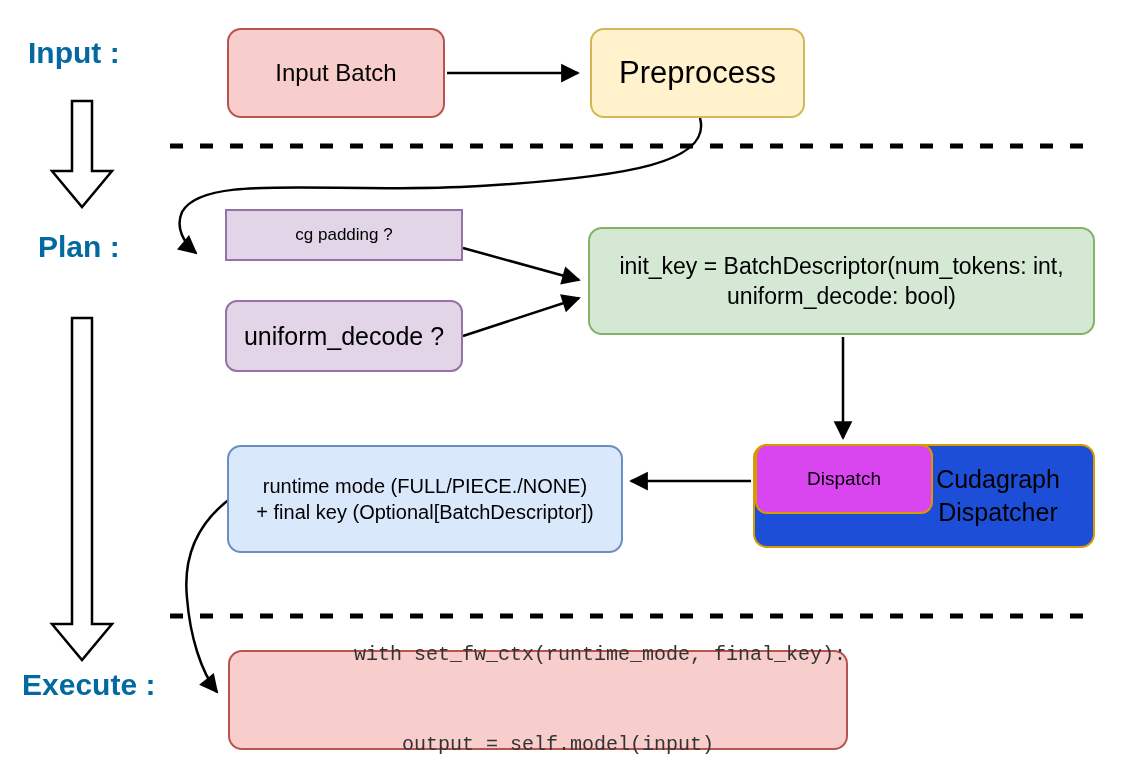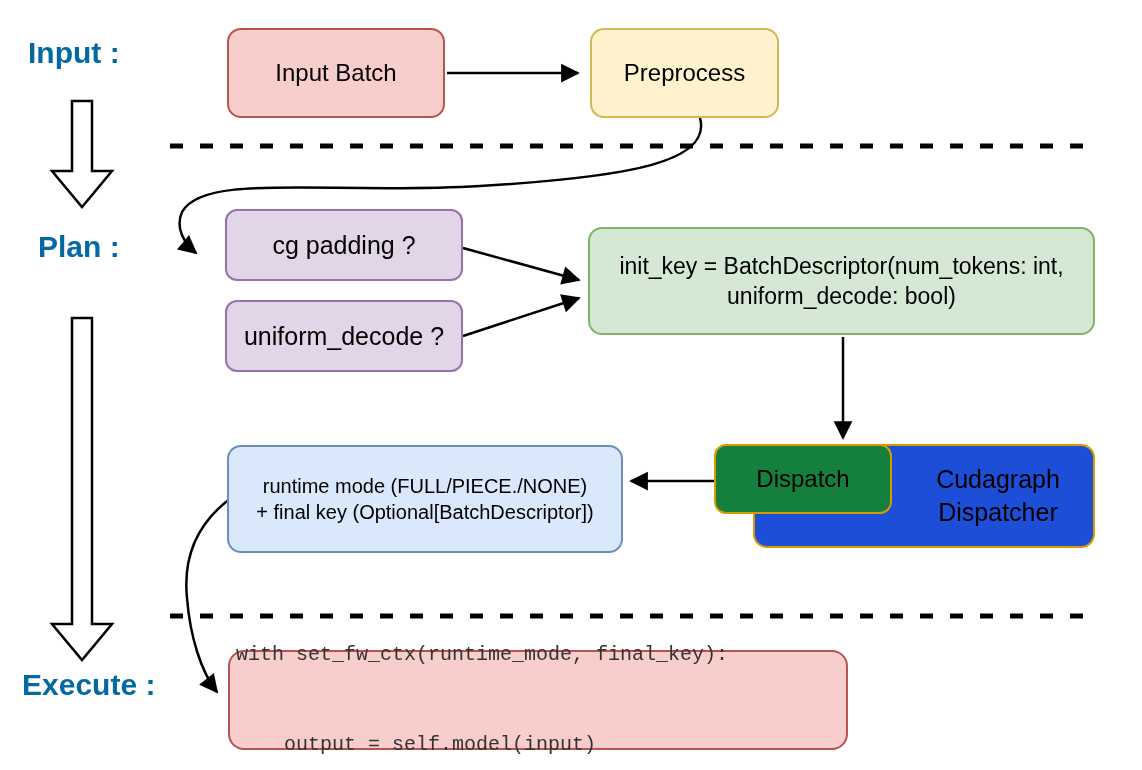--- a/index.html
+++ b/index.html
@@ -8,32 +8,32 @@
     font-family:"Liberation Sans", sans-serif;color:#000;overflow:hidden;
   }
   #wires{position:absolute;left:0;top:0;width:1142px;height:770px;}
   .section-label{position:absolute;font-weight:bold;font-size:30px;color:#0369a1;white-space:nowrap;}
   .node{
     position:absolute;display:flex;align-items:center;justify-content:center;
     border-radius:14px;border:2px solid #000;box-sizing:border-box;text-align:center;
   }
   .node .lines{line-height:1.32;}
   .n-input-batch{left:227px;top:28px;width:218px;height:90px;background:#f8cecc;border-color:#b85450;font-size:24px;}
-  .n-preprocess{left:590px;top:28px;width:189px;height:90px;background:#fff2cc;border-color:#d6b656;font-size:24px;text-align:center;}
-  .n-cg-padding{left:225px;top:209px;width:238px;height:72px;background:#e1d5e7;border-color:#9673a6;font-size:25px;border-radius:12px;}
+  .n-preprocess{left:590px;top:28px;width:215px;height:90px;background:#fff2cc;border-color:#d6b656;font-size:31px;text-align:center;}
+  .n-cg-padding{left:225px;top:209px;width:238px;height:52px;background:#e1d5e7;border-color:#9673a6;font-size:17px;border-radius:0;}
   .n-uniform-decode{left:225px;top:300px;width:238px;height:72px;background:#e1d5e7;border-color:#9673a6;font-size:25px;border-radius:12px;}
   .n-init-key{left:588px;top:227px;width:507px;height:108px;background:#d5e8d4;border-color:#82b366;font-size:23px;}
   .n-cudagraph{left:753px;top:444px;width:342px;height:104px;background:#1d4ed8;border-color:#d79b00;font-size:25px;justify-content:flex-end;}
   .n-cudagraph .lines{position:absolute;right:10px;top:50%;transform:translateY(-50%);width:170px;text-align:center;}
-  .n-dispatch{left:714px;top:444px;width:178px;height:70px;background:#15803d;border-color:#d79b00;font-size:24px;border-radius:12px;}
+  .n-dispatch{left:755px;top:444px;width:178px;height:70px;background:#d946ef;border-color:#d79b00;font-size:19px;border-radius:12px;}
   .n-runtime{left:227px;top:445px;width:396px;height:108px;background:#dae8fc;border-color:#6c8ebf;font-size:20px;}
   .n-code{
     left:228px;top:650px;width:620px;height:100px;background:#f8cecc;border-color:#b85450;
     font-family:"Liberation Mono", monospace;font-size:20px;color:#333;
-    justify-content:flex-start;align-items:center;text-align:left;border-radius:16px;
+    justify-content:flex-end;align-items:center;text-align:left;
   }
   .n-code .lines{white-space:pre;line-height:1.5;padding-left:6px;}
   .code-line{white-space:pre;}
 </style>
 </head>
 <body>
 
 <div id="canvas">
 
   <svg id="wires" viewBox="0 0 1142 770" xmlns="http://www.w3.org/2000/svg">

